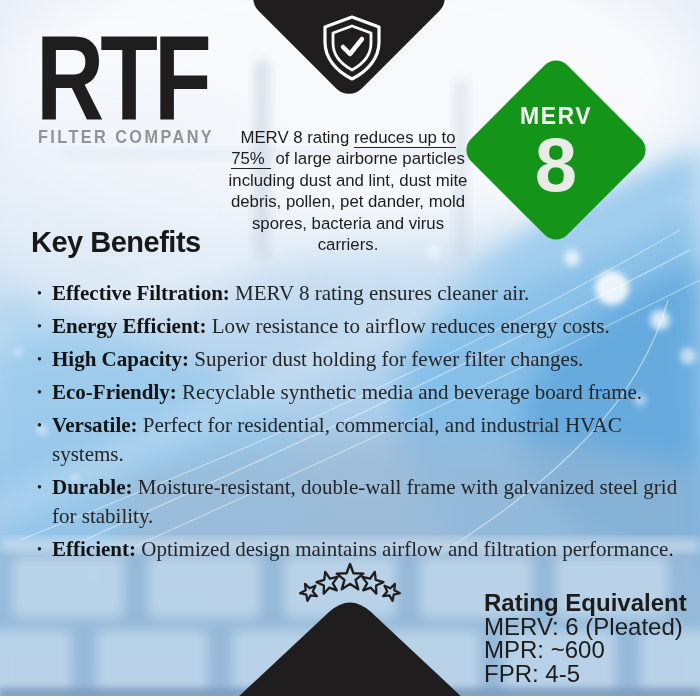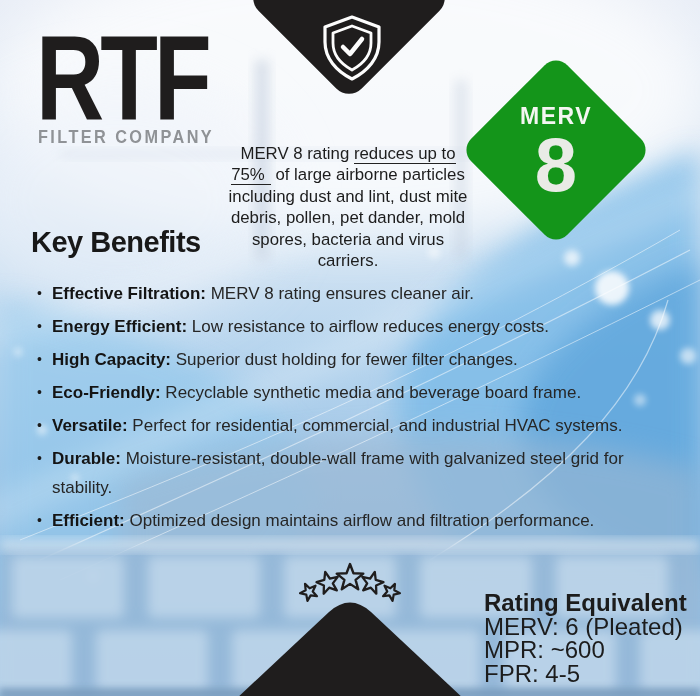--- a/index.html
+++ b/index.html
@@ -19,21 +19,21 @@
     color:#1f1d1d;transform:scaleX(0.78);transform-origin:0 0;white-space:nowrap;
   }
   .logo-tag{
     position:absolute;left:38px;top:127px;
     font-size:17.5px;font-weight:bold;letter-spacing:2.6px;color:#8f9296;
     transform:scaleX(0.93);transform-origin:0 0;white-space:nowrap;
   }
 
   
   .intro{
-    position:absolute;left:224px;top:126px;width:248px;z-index:3;
+    position:absolute;left:224px;top:110px;width:248px;z-index:3;
     text-align:center;font-size:16.8px;line-height:21.5px;color:#1d1d1d;
   }
   .intro .u{border-bottom:1.6px solid #222;padding-right:6px;}
 
   
   .badge{
     position:absolute;left:488px;top:82px;width:136px;height:136px;z-index:3;
     background:#14951a;border-radius:16px;transform:rotate(45deg);
   }
   .badge-inner{
@@ -43,22 +43,22 @@
   .badge-label{font-size:23px;font-weight:bold;letter-spacing:1.5px;color:#f4f6f2;}
   .badge-value{font-size:76px;font-weight:bold;line-height:0.85;color:#e9ebe6;margin-top:3px;}
 
   
   .benefits{position:absolute;left:31px;top:226px;width:650px;z-index:3;}
   .benefits h2{
     margin:0 0 20px 0;font-size:29px;font-weight:bold;letter-spacing:-0.5px;color:#181818;
   }
   .benefits ul{list-style:none;margin:0;padding:0 0 0 6px;}
   .benefits li{
-    position:relative;padding-left:15px;font-size:17px;line-height:29px;
-    margin-bottom:4px;color:#262626;
+    position:relative;padding-left:15px;font-size:21px;line-height:29px;
+    margin-bottom:4px;color:#262626;font-family:Liberation Serif, serif;
   }
   .benefits li::before{
     content:"\2022";position:absolute;left:0;top:0;color:#1b1b1b;font-size:14px;
   }
   .benefits li b{color:#141414;}
 
   
   .rating{
     position:absolute;left:484px;top:591px;z-index:3;
     font-size:24px;line-height:23.5px;color:#1c1c1c;

